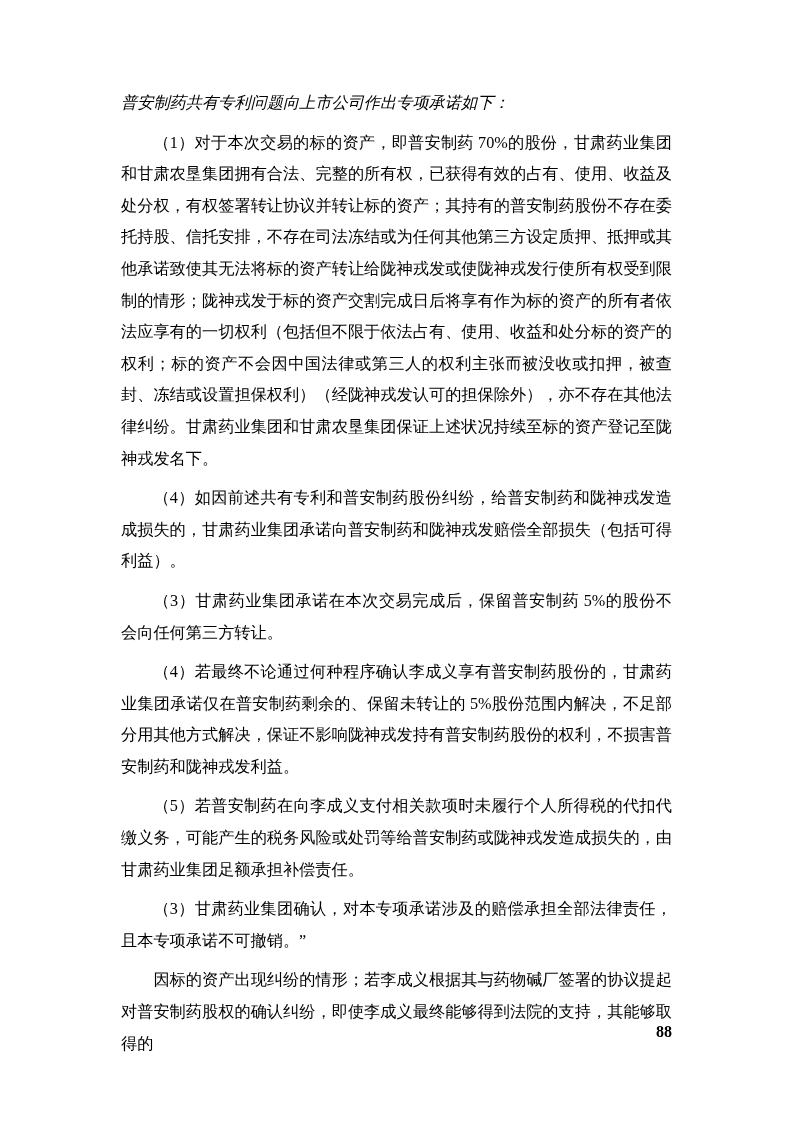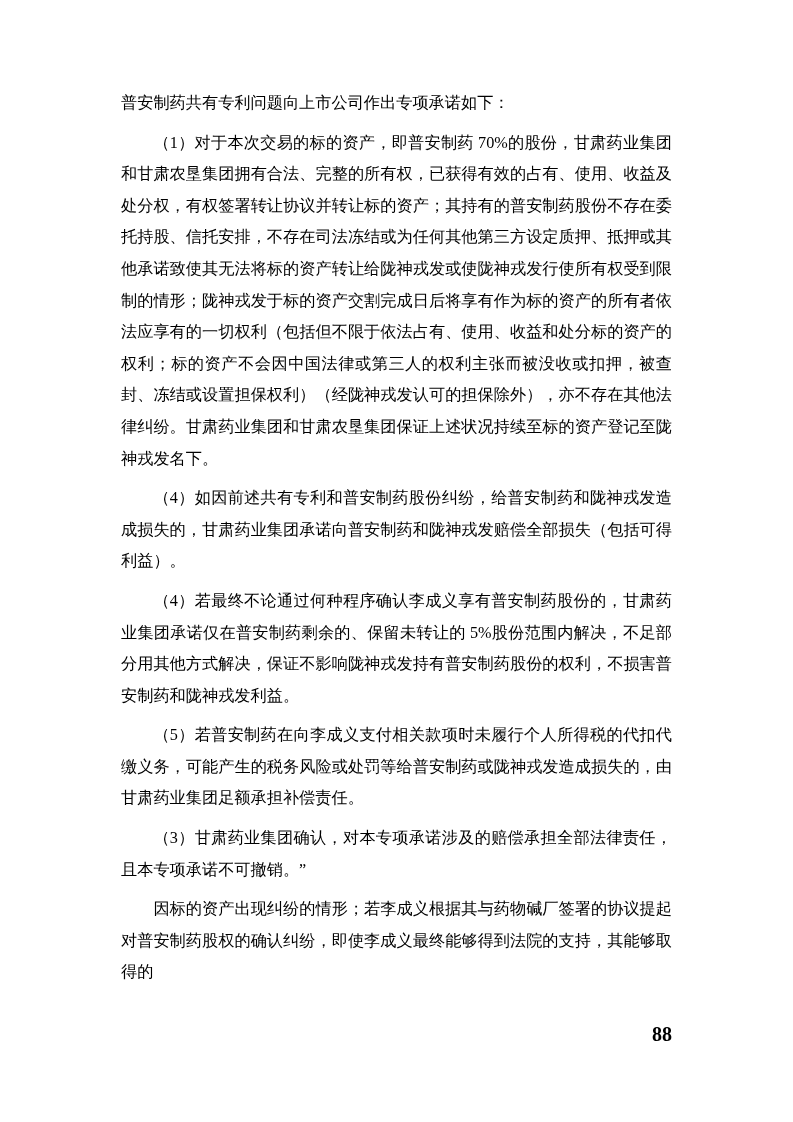--- a/index.html
+++ b/index.html
@@ -22,39 +22,41 @@
     text-align: justify;
     text-justify: inter-ideograph;
   }
   .content p {
     margin: 0 0 8px 0;
     text-indent: 2em;
     word-break: break-all;
   }
   .content p.flush {
     text-indent: 0;
+    font-style: italic;
   }
   .page-number {
     position: absolute;
     top: 1023px;
     left: 121px;
     width: 551px;
     text-align: right;
-    font-size: 20px;
+    font-size: 16px;
     font-weight: 700;
     font-family: "Liberation Serif", "DejaVu Serif", serif;
   }
 </style>
 </head>
 <body>
 
 <div class="page">
   <div class="content">
     <p class="flush">普安制药共有专利问题向上市公司作出专项承诺如下：</p>
     <p>（1）对于本次交易的标的资产，即普安制药 70%的股份，甘肃药业集团和甘肃农垦集团拥有合法、完整的所有权，已获得有效的占有、使用、收益及处分权，有权签署转让协议并转让标的资产；其持有的普安制药股份不存在委托持股、信托安排，不存在司法冻结或为任何其他第三方设定质押、抵押或其他承诺致使其无法将标的资产转让给陇神戎发或使陇神戎发行使所有权受到限制的情形；陇神戎发于标的资产交割完成日后将享有作为标的资产的所有者依法应享有的一切权利（包括但不限于依法占有、使用、收益和处分标的资产的权利；标的资产不会因中国法律或第三人的权利主张而被没收或扣押，被查封、冻结或设置担保权利）（经陇神戎发认可的担保除外），亦不存在其他法律纠纷。甘肃药业集团和甘肃农垦集团保证上述状况持续至标的资产登记至陇神戎发名下。</p>
     <p>（4）如因前述共有专利和普安制药股份纠纷，给普安制药和陇神戎发造成损失的，甘肃药业集团承诺向普安制药和陇神戎发赔偿全部损失（包括可得利益）。</p>
+    <p>（3）甘肃药业集团承诺在本次交易完成后，保留普安制药 5%的股份不会向任何第三方转让。</p>
     <p>（4）若最终不论通过何种程序确认李成义享有普安制药股份的，甘肃药业集团承诺仅在普安制药剩余的、保留未转让的 5%股份范围内解决，不足部分用其他方式解决，保证不影响陇神戎发持有普安制药股份的权利，不损害普安制药和陇神戎发利益。</p>
     <p>（5）若普安制药在向李成义支付相关款项时未履行个人所得税的代扣代缴义务，可能产生的税务风险或处罚等给普安制药或陇神戎发造成损失的，由甘肃药业集团足额承担补偿责任。</p>
     <p>（3）甘肃药业集团确认，对本专项承诺涉及的赔偿承担全部法律责任，且本专项承诺不可撤销。”</p>
     <p>因标的资产出现纠纷的情形；若李成义根据其与药物碱厂签署的协议提起对普安制药股权的确认纠纷，即使李成义最终能够得到法院的支持，其能够取得的</p>
   </div>
   <div class="page-number">88</div>
 </div>
 
 </body></html>

